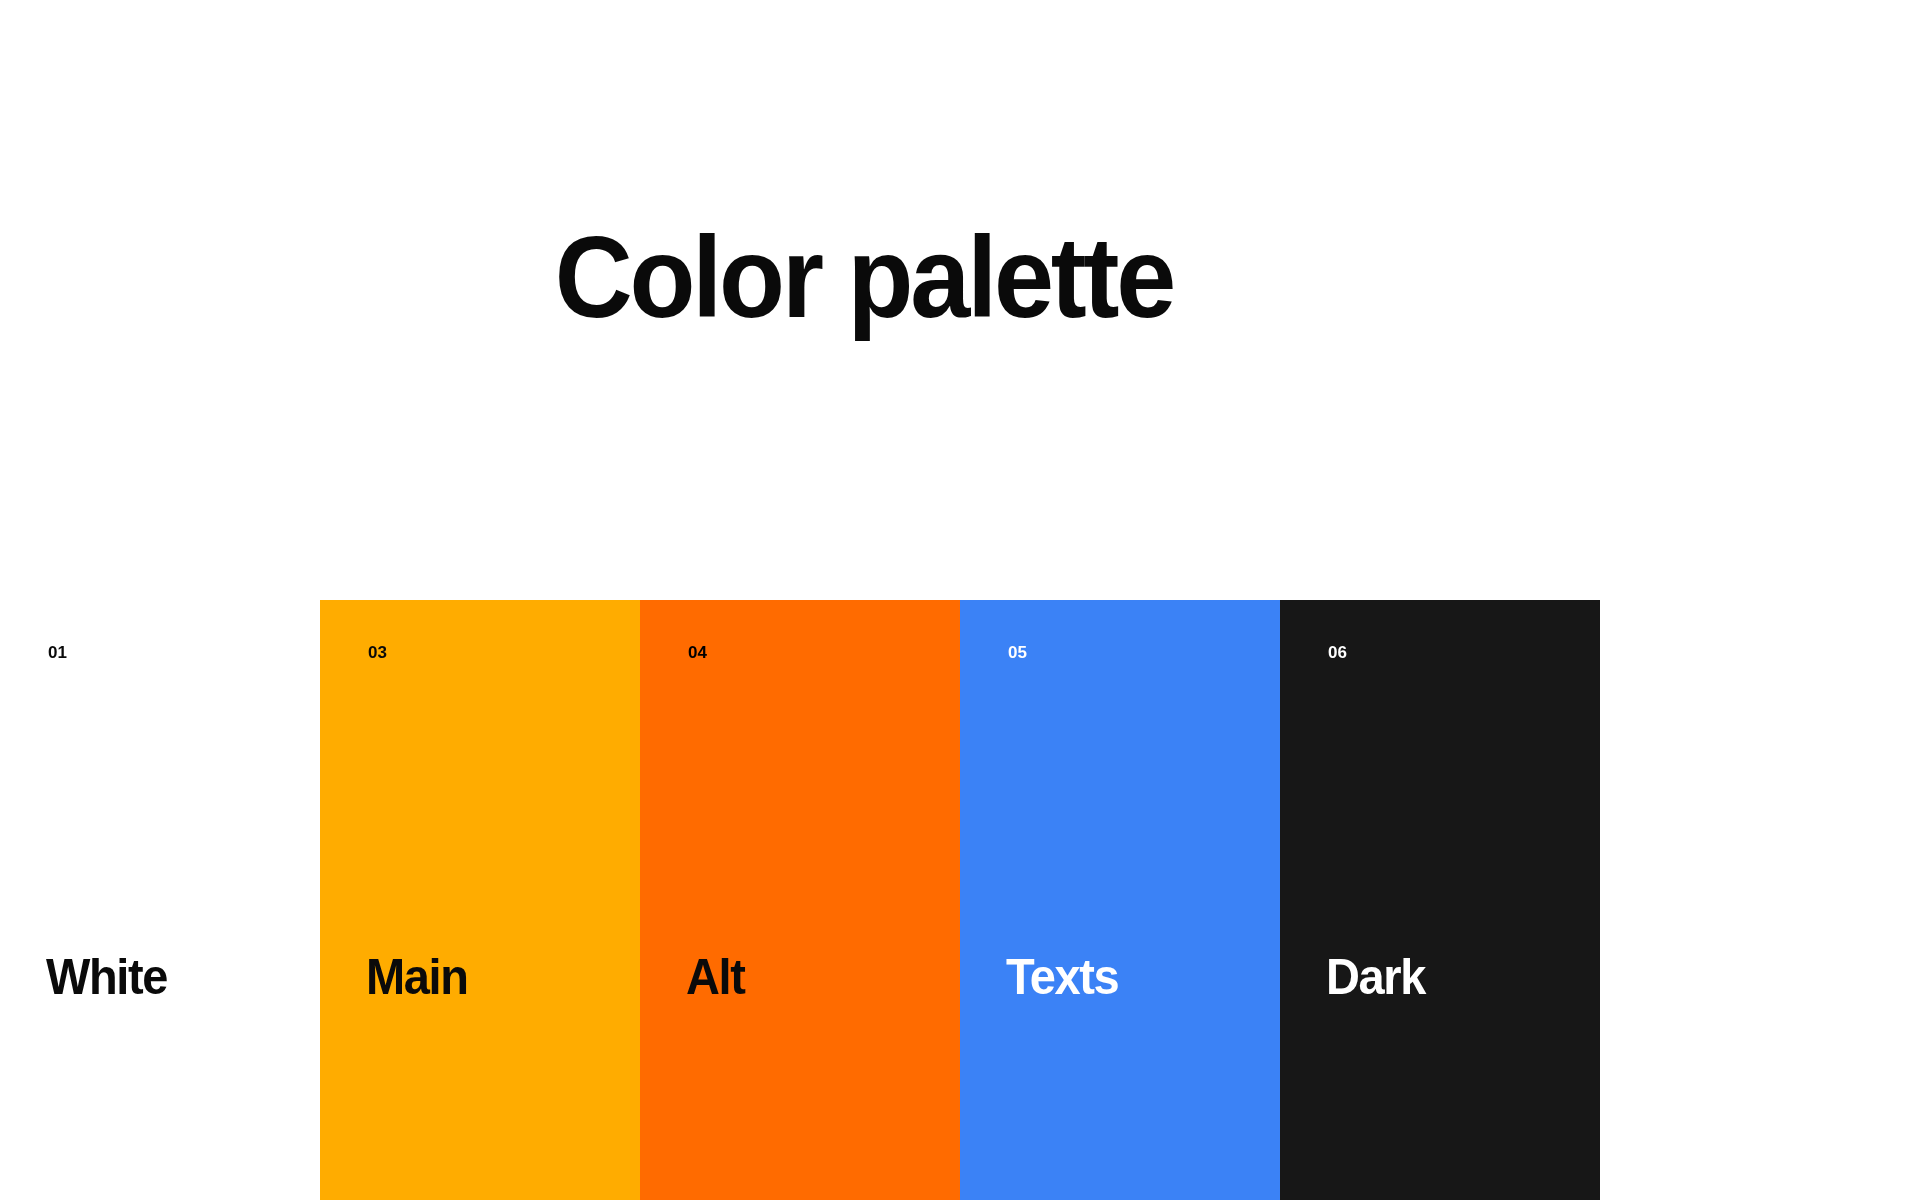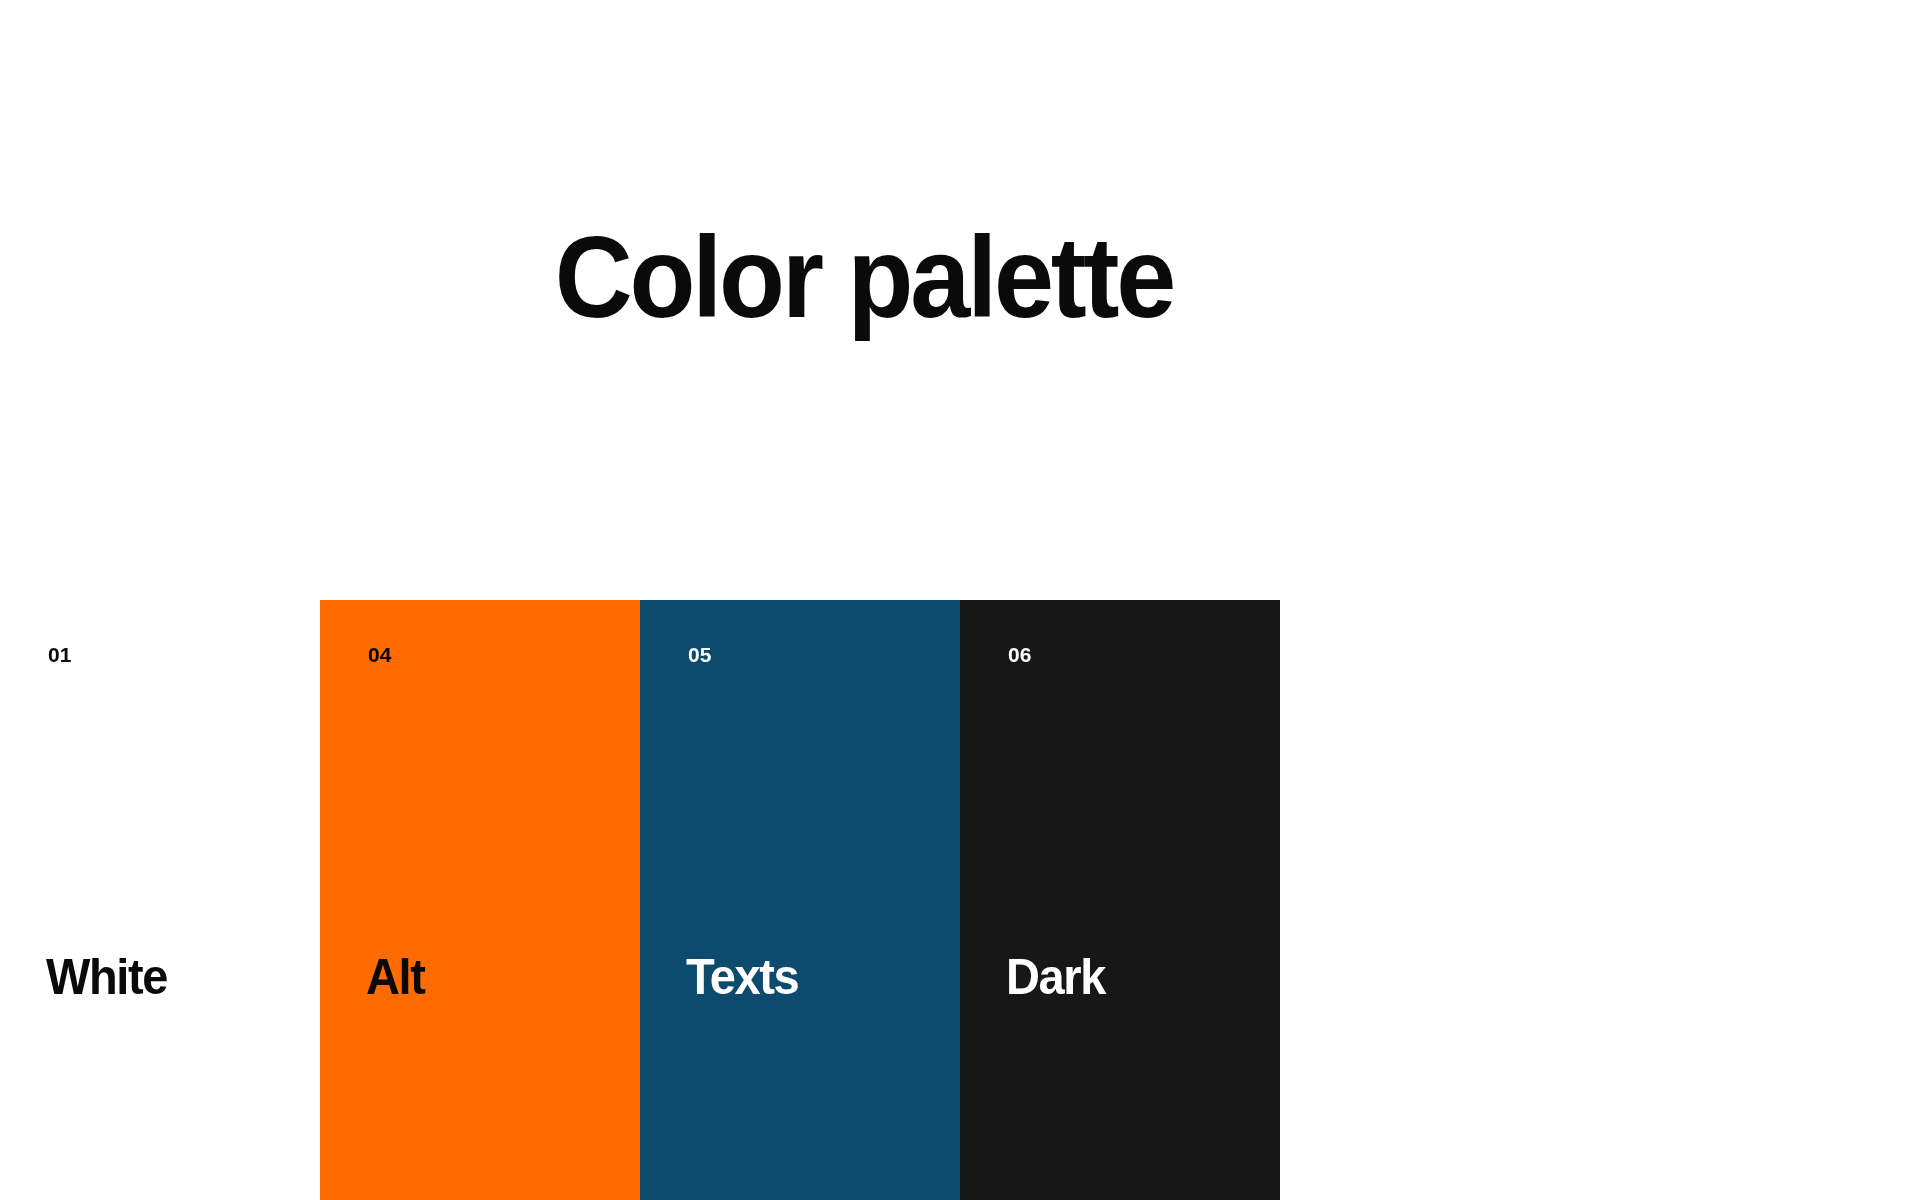--- a/index.html
+++ b/index.html
@@ -56,21 +56,21 @@
     height: 600px;
     flex: 0 0 320px;
     position: relative;
     box-sizing: border-box;
   }
   .swatch-index {
     position: absolute;
     left: 48px;
     top: 44px;
     font-family: "Liberation Sans", sans-serif;
-    font-size: 21px;
+    font-size: 17px;
     font-weight: 700;
     line-height: 1;
     letter-spacing: 0.1px;
   }
   .swatch-name {
     position: absolute;
     left: 46px;
     top: 352px;
     font-family: "Liberation Sans", sans-serif;
     font-size: 47px;
@@ -95,27 +95,31 @@
 </div>
 
 <div class="palette-strip">
 
   <div class="swatch is-plain">
     <span class="swatch-index" style="color: rgb(10, 10, 10);">01</span>
     <span class="swatch-name" style="color: rgb(10, 10, 10);">White</span>
   </div>
 
 
+  <div class="swatch" style="background: rgb(255, 172, 0);">
+    <span class="swatch-index" style="color: rgb(10, 10, 10);">03</span>
+    <span class="swatch-name" style="color: rgb(10, 10, 10);">Main</span>
+  </div>
 
   <div class="swatch" style="background: rgb(255, 107, 0);">
     <span class="swatch-index" style="color: #000000;">04</span>
     <span class="swatch-name" style="color: rgb(10, 10, 10);">Alt</span>
   </div>
 
-  <div class="swatch" style="background: #0c4a6e; padding-left: 18px;">
+  <div class="swatch" style="background: #3b82f6; padding-left: 18px;">
     <span class="swatch-index" style="color: rgb(255, 255, 255);">05</span>
     <span class="swatch-name" style="color: rgb(255, 255, 255);">Texts</span>
   </div>
 
   <div class="swatch" style="background: rgb(23, 23, 23);">
     <span class="swatch-index" style="color: rgb(255, 255, 255);">06</span>
     <span class="swatch-name" style="color: rgb(255, 255, 255);">Dark</span>
   </div>
 
 </div>

